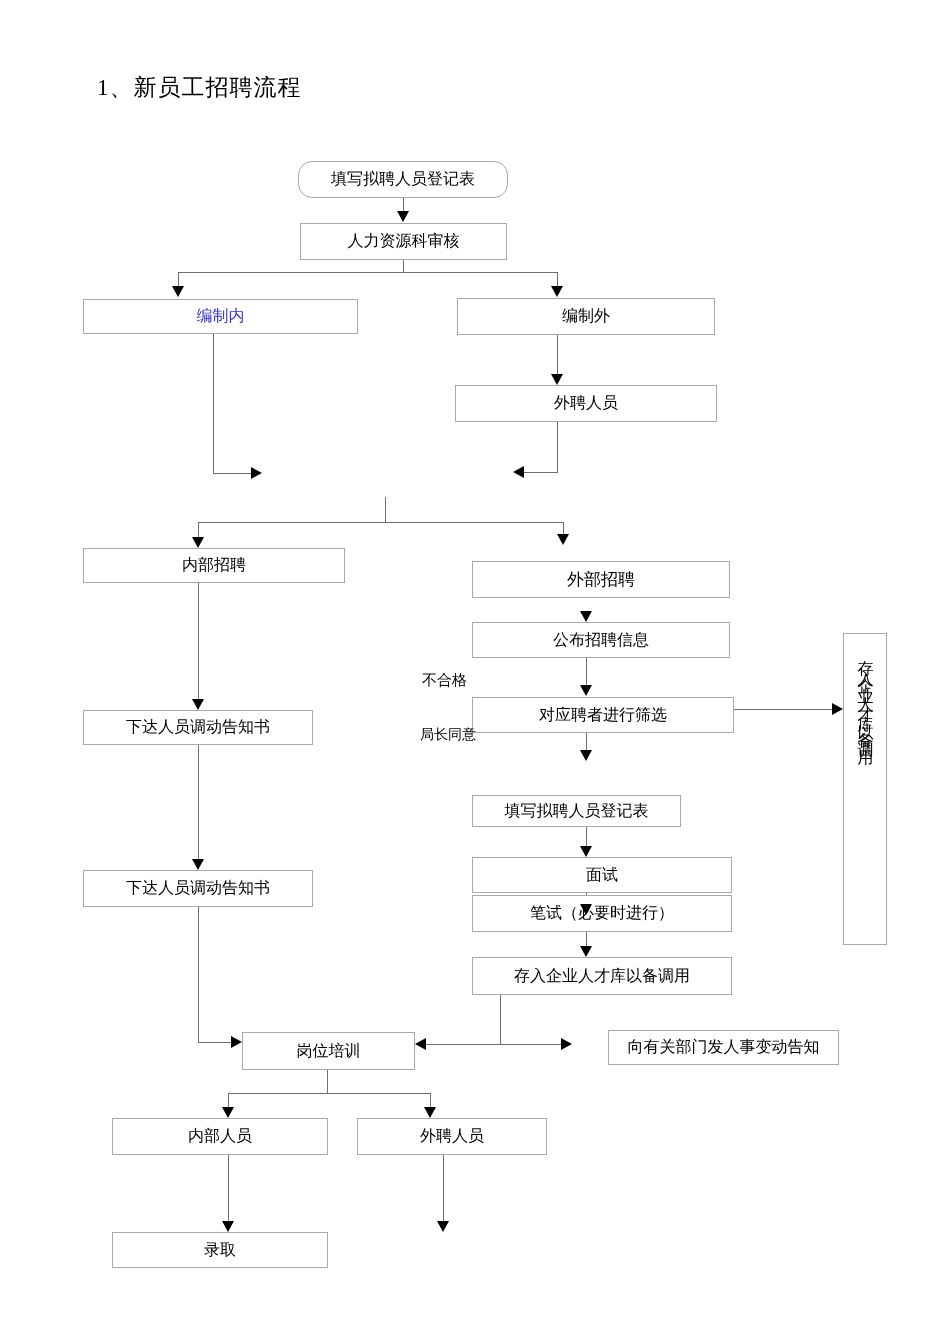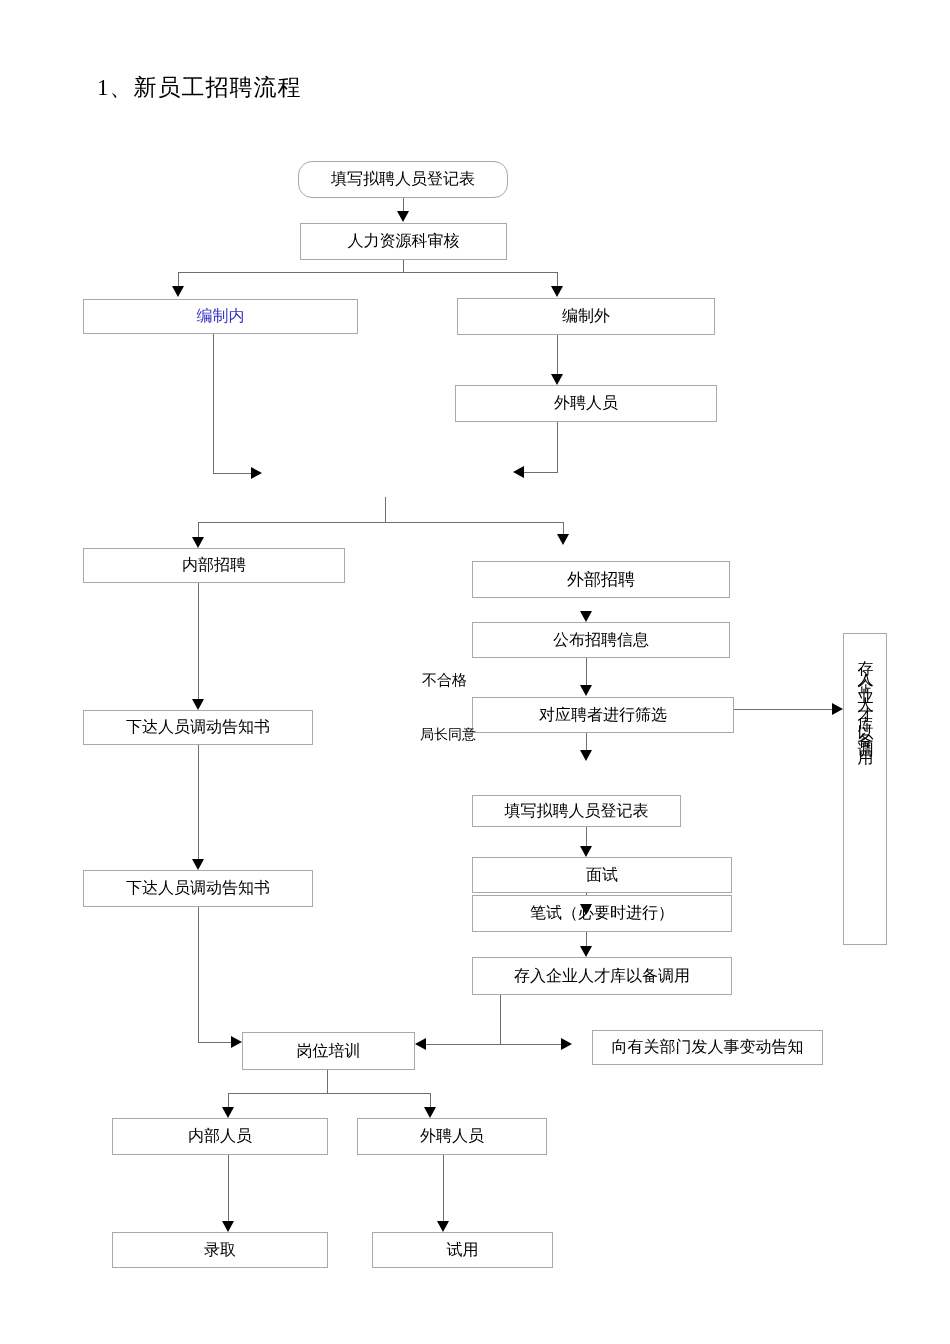--- a/index.html
+++ b/index.html
@@ -42,25 +42,24 @@
   <div class="box big" style="left:472px;top:561px;width:258px;height:37px;">外部招聘</div>
   <div class="box" style="left:472px;top:622px;width:258px;height:36px;">公布招聘信息</div>
   <div class="box" style="left:472px;top:697px;width:262px;height:36px;">对应聘者进行筛选</div>
   <div class="box" style="left:83px;top:710px;width:230px;height:35px;">下达人员调动告知书</div>
   <div class="box" style="left:472px;top:795px;width:209px;height:32px;">填写拟聘人员登记表</div>
   <div class="box" style="left:472px;top:857px;width:260px;height:36px;">面试</div>
   <div class="box" style="left:472px;top:895px;width:260px;height:37px;">笔试（必要时进行）</div>
   <div class="box" style="left:83px;top:870px;width:230px;height:37px;">下达人员调动告知书</div>
   <div class="box" style="left:472px;top:957px;width:260px;height:38px;">存入企业人才库以备调用</div>
   <div class="box" style="left:242px;top:1032px;width:173px;height:38px;">岗位培训</div>
-  <div class="box" style="left:592px;top:1030px;width:231px;height:35px;">向有关部门发人事变动告知</div>
+  <div class="box" style="left:608px;top:1030px;width:231px;height:35px;">向有关部门发人事变动告知</div>
   <div class="box" style="left:112px;top:1118px;width:216px;height:37px;">内部人员</div>
   <div class="box" style="left:357px;top:1118px;width:190px;height:37px;">外聘人员</div>
   <div class="box" style="left:112px;top:1232px;width:216px;height:36px;">录取</div>
-  <div class="box" style="left:372px;top:1232px;width:181px;height:36px;">试用</div>
   <div class="vbox" style="left:843px;top:633px;width:44px;height:312px;">存入企业人才库以备调用</div>
 
   <div class="elabel" style="left:422px;top:671px;">不合格</div>
   <div class="elabel" style="left:420px;top:726px;font-size:14px;">局长同意</div>
 
   <div class="vline" style="left:403px;top:198px;height:14px;"></div>
   <div class="arr-d" style="left:397px;top:211px;"></div>
 
   <div class="vline" style="left:403px;top:260px;height:13px;"></div>
   <div class="hline" style="left:178px;top:272px;width:380px;"></div>

